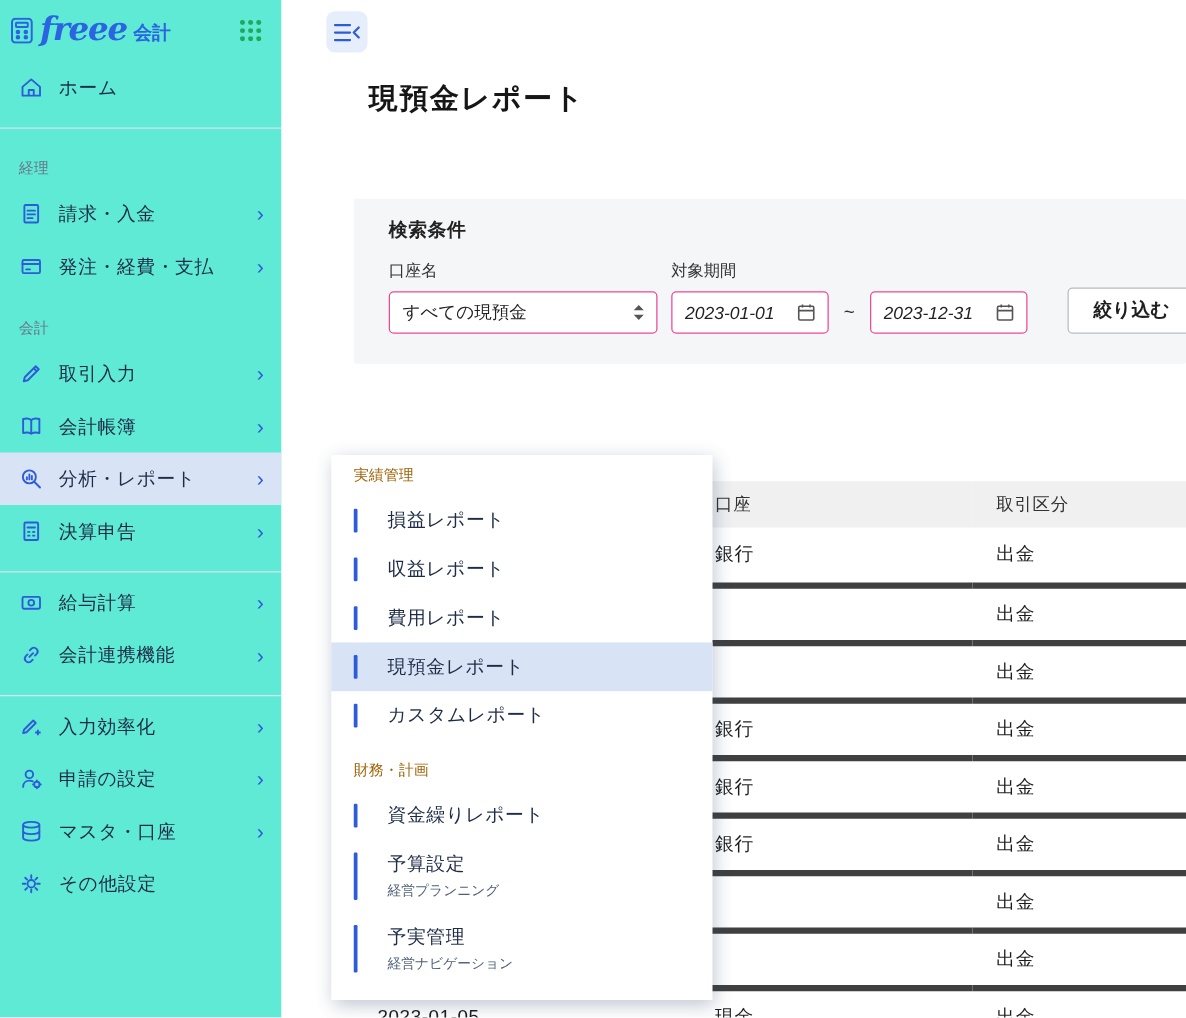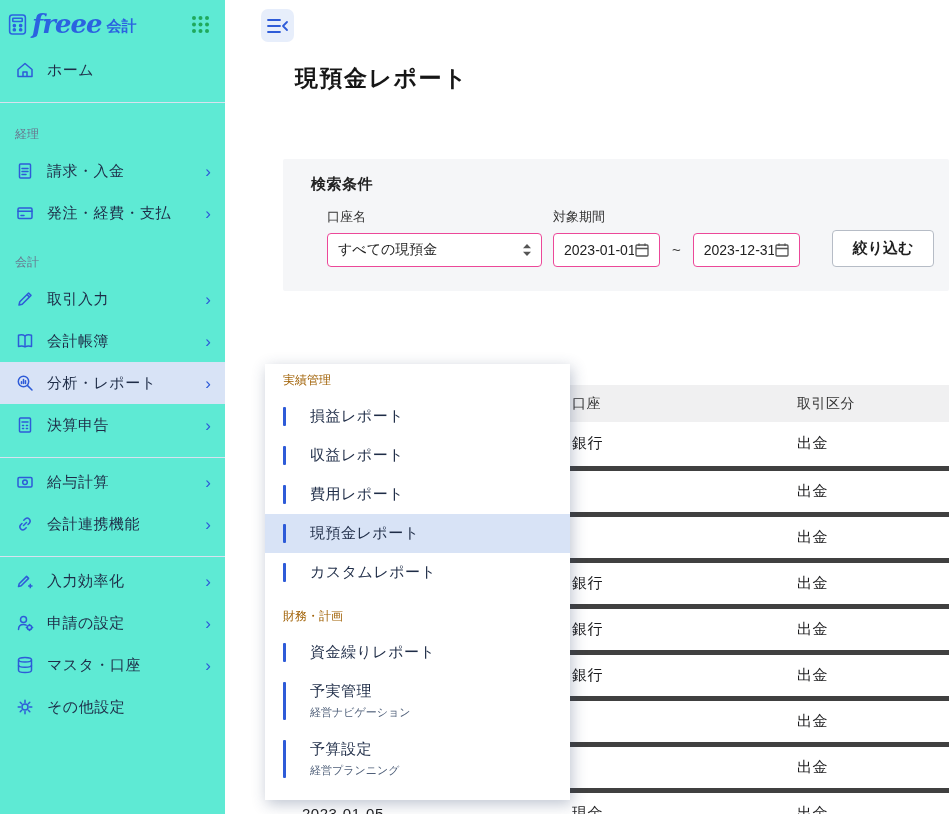--- a/index.html
+++ b/index.html
@@ -48,30 +48,30 @@
   .main { position:absolute; left:265px; top:0; width:684px; height:814px; background:#fff; }
   .page-title {
     margin:63px 0 0 30px; font-size:23px; font-weight:700; color:#161616;
     letter-spacing:1.5px;
   }
   .search-panel {
     margin:65px 0 0 18px; width:666px; background:#f5f6f8;
     padding:16px 28px 24px; border-radius:2px;
   }
   .search-heading { font-size:15px; font-weight:700; color:#222; letter-spacing:.5px; }
-  .search-controls { display:flex; align-items:flex-end; margin-top:14px;margin-left:16px; }
+  .search-controls { display:flex; align-items:flex-end; margin-top:14px; }
   .control-group { display:flex; flex-direction:column; }
   .control-label { font-size:13px; color:#333; margin-bottom:7px; }
   .select-box, .date-box {
     height:34px; background:#fff; border:1px solid #ec4899; border-radius:4px;
     display:flex; align-items:center; padding:0 9px 0 10px; font-size:14px; color:#222;
     cursor:pointer;
   }
   .select-box { width:215px; }
-  .date-box { width:107px; }
+  .date-box { width:126px;font-style:italic; }
   .box-grow { flex:1; white-space:nowrap; overflow:hidden; }
   .period-group { margin-left:11px; }
   .tilde { margin:0 12px 9px; font-size:15px; color:#333; }
   .filter-btn {
     height:37px; padding:0 20px; margin-left:32px; background:#fff;
     border:1px solid #b6bcc6; border-radius:4px; font-size:15px; font-weight:700;
     color:#1f1f1f; white-space:nowrap; cursor:pointer;
     font-family:"Liberation Sans","DejaVu Sans",sans-serif;
   }
 
@@ -436,24 +436,24 @@
 
   <div class="flyout-item">
     <span class="fl-bar"></span>
     <span class="fl-text">
         <span class="fl-label">資金繰りレポート</span>
       </span>
   </div>
   <div class="flyout-item">
     <span class="fl-bar"></span>
     <span class="fl-text">
+      <span class="fl-label">予算設定</span>
+      <span class="fl-sub">経営プランニング</span>
+    </span>
+  </div>
+  <div class="flyout-item">
+    <span class="fl-bar"></span>
+    <span class="fl-text">
       <span class="fl-label">予実管理</span>
       <span class="fl-sub">経営ナビゲーション</span>
     </span>
   </div>
-  <div class="flyout-item">
-    <span class="fl-bar"></span>
-    <span class="fl-text">
-      <span class="fl-label">予算設定</span>
-      <span class="fl-sub">経営プランニング</span>
-    </span>
-  </div>
 </div>
 
 </body></html>

